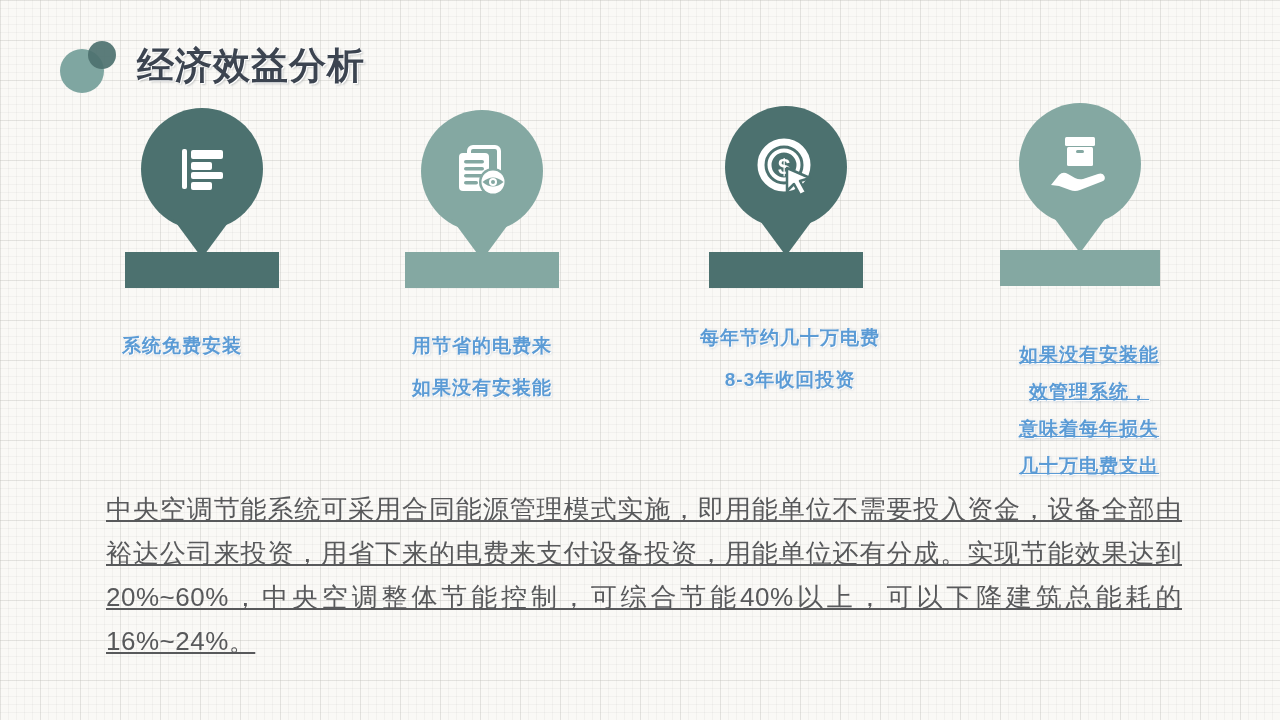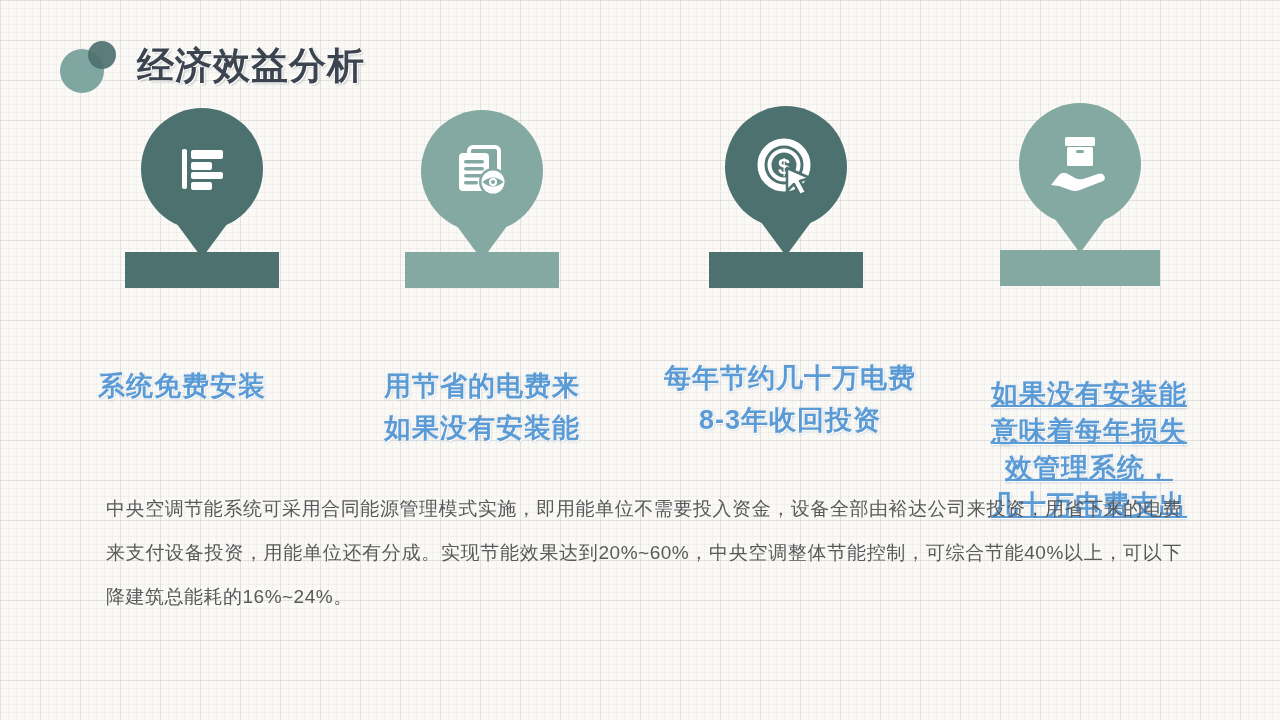--- a/index.html
+++ b/index.html
@@ -148,47 +148,47 @@
   #col-3 .pedestal { top: 150px; }
 
   #col-0 .pedestal { left: 50%; }
   #col-3 .pedestal { width: 160px; }
 
   
   .caption {
     position: absolute;
     text-align: center;
     color: #5b9bd5;
-    font-size: 27px;
+    font-size: 19px;
     font-weight: bold;
     line-height: 42px;
     letter-spacing: 1px;
     white-space: nowrap;
     text-shadow:
        1px 1px 0 rgba(255,255,255,.95),
       -1px 0 0 rgba(255,255,255,.55),
        1px 1px 3px rgba(120,140,165,.45);
-    margin-top: 40px;
   }
   #caption-0 { left:  52px; top: 325px; width: 260px; }
   #caption-1 { left: 362px; top: 325px; width: 240px; }
   #caption-2 { left: 646px; top: 317px; width: 288px; }
   #caption-3 { left: 980px; top: 336px; width: 218px; line-height: 37px; text-decoration: underline; }
 
   
   #paragraph {
     position: absolute;
     left: 106px;
     top: 487px;
     width: 1076px;
-    font-size: 19px;
+    font-size: 26px;
     line-height: 44px;
     color: #58595b;
     text-align: justify;
     letter-spacing: .5px;
+    text-decoration: underline;
   }
 </style>
 </head>
 <body>
 
 <div id="slide">
 
   <div id="header">
     <div id="logo-mark">
       <div id="logo-circle-big"></div>
@@ -274,20 +274,20 @@
     <div>如果没有安装能</div>
   </div>
 
   <div class="caption" id="caption-2">
     <div>每年节约几十万电费</div>
     <div>8-3年收回投资</div>
   </div>
 
   <div class="caption" id="caption-3">
     <div>如果没有安装能</div>
+    <div>效管理系统，</div>
     <div>意味着每年损失</div>
-    <div>效管理系统，</div>
     <div>几十万电费支出</div>
   </div>
 
   <div id="paragraph">中央空调节能系统可采用合同能源管理模式实施，即用能单位不需要投入资金，设备全部由裕达公司来投资，用省下来的电费来支付设备投资，用能单位还有分成。实现节能效果达到20%~60%，中央空调整体节能控制，可综合节能40%以上，可以下降建筑总能耗的16%~24%。</div>
 
 </div>
 
 </body></html>

